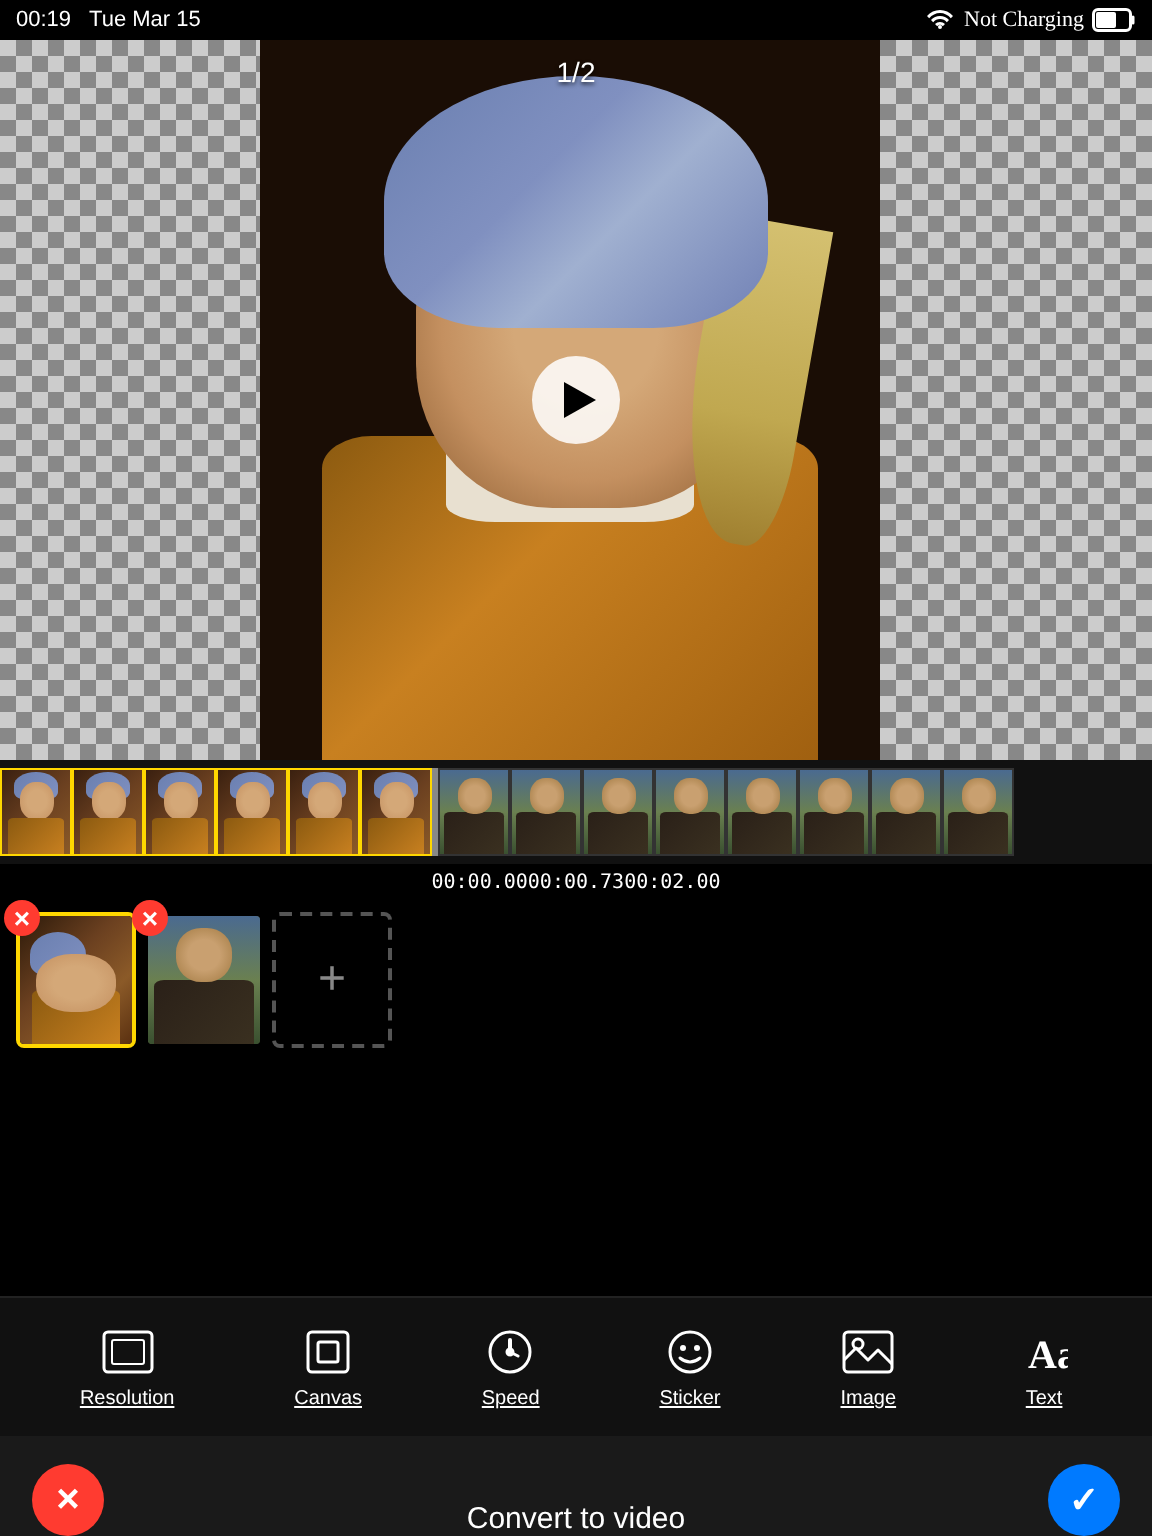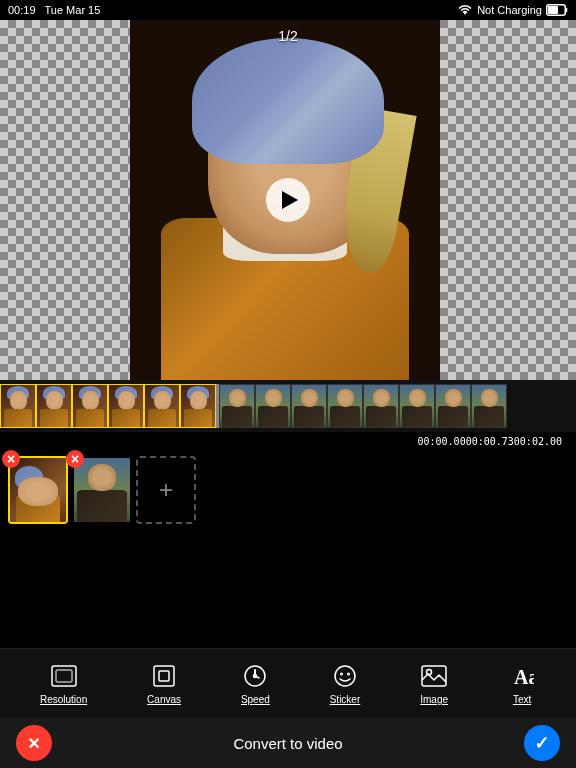--- a/index.html
+++ b/index.html
@@ -30,20 +30,21 @@
       color: #fff;
       font-size: 11px;
       font-weight: 500;
     }
     .status-right {
       display: flex;
       align-items: center;
       gap: 4px;
       color: #fff;
       font-size: 11px;
+      font-family: Liberation Serif, serif;
     }
 
     
     #preview-area {
       position: absolute;
       top: 20px;
       left: 0;
       width: 576px;
       height: 360px;
       background: #a21caf;
@@ -140,21 +141,21 @@
 
     
     #time-labels {
       position: absolute;
       top: 432px;
       left: 0;
       width: 576px;
       height: 18px;
       display: flex;
       align-items: center;
-      justify-content: flex-end;
+      justify-content: center;
       padding: 0 14px;
       background: #000;
     }
     .time-label {
       color: #fff;
       font-size: 10px;
       font-family: monospace;
     }
 
     
@@ -294,21 +295,21 @@
 
     
     #bottom-action-bar {
       position: absolute;
       bottom: 0;
       left: 0;
       width: 576px;
       height: 50px;
       background: #1a1a1a;
       display: flex;
-      align-items: center;
+      align-items: flex-end;
       justify-content: space-between;
       padding: 0 16px;
     }
 
     .cancel-btn {
       width: 36px;
       height: 36px;
       background: #FF3B30;
       border-radius: 50%;
       display: flex;

